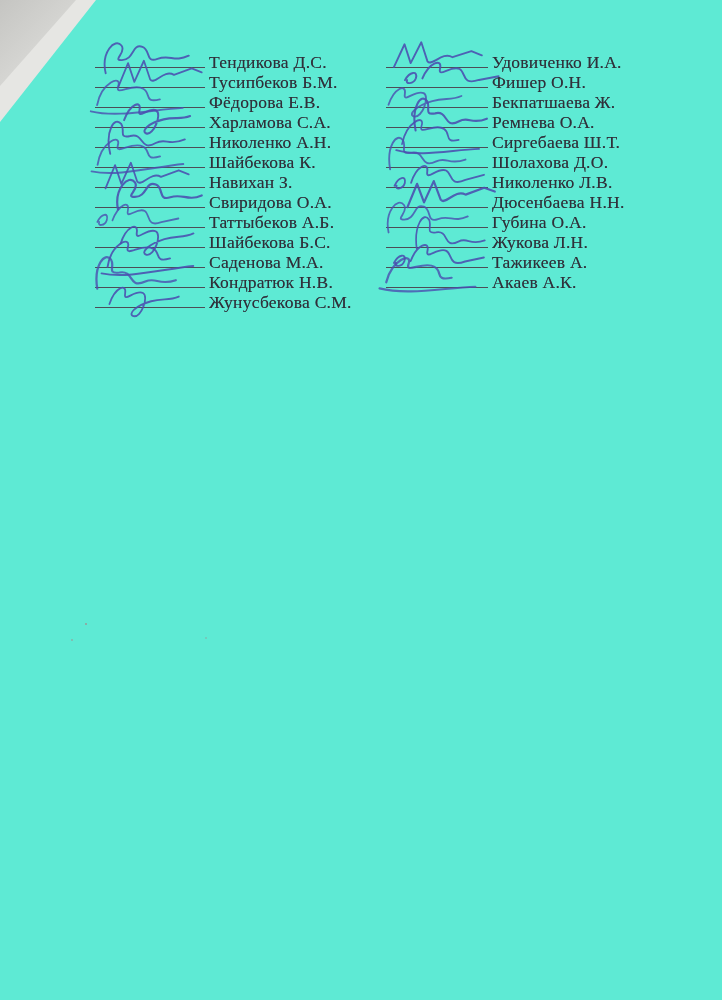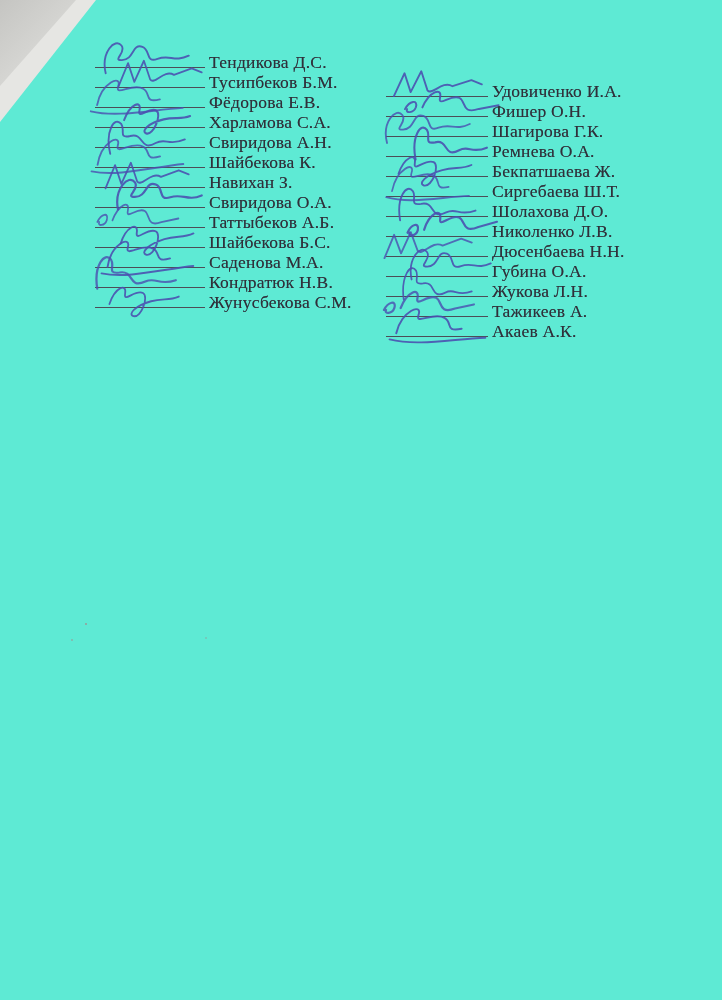--- a/index.html
+++ b/index.html
@@ -23,21 +23,21 @@
     clip-path:polygon(0 0,96px 0,0 122px);
   }
   .corner-fold{
     position:absolute;top:0;left:0;width:76px;height:86px;
     background:linear-gradient(135deg,#c5c5c2 0%,#d6d6d3 55%,#e0e0dd 100%);
     clip-path:polygon(0 0,76px 0,0 86px);
   }
   
   .col{position:absolute;top:52px;}
   .col-left{left:95px;}
-  .col-right{left:386px;margin-top:29px;}
+  .col-right{left:386px;}
   .row{
     display:flex;align-items:baseline;
     height:20px;position:relative;
   }
   .rule{
     display:inline-block;
     width:110px;height:0;
     border-bottom:1.3px solid #4d4d57;
   }
   .col-right .rule{width:102px;}
@@ -124,21 +124,21 @@
           <use href="#sg5"></use>
         </svg>
         <span class="rule"></span>
         <span class="name">Харламова С.А.</span>
       </div>
     <div class="row">
         <svg class="sig v6" viewBox="0 0 100 44">
           <use href="#sg6"></use>
         </svg>
         <span class="rule"></span>
-        <span class="name">Свиридова А.Н.</span>
+        <span class="name">Николенко А.Н.</span>
       </div>
     <div class="row">
         <svg class="sig v1" viewBox="0 0 100 44">
           <use href="#sg4"></use>
         </svg>
         <span class="rule"></span>
         <span class="name">Шайбекова К.</span>
       </div>
     <div class="row">
         <svg class="sig v3" viewBox="0 0 100 44">
@@ -200,73 +200,66 @@
         <span class="name">Удовиченко И.А.</span>
       </div>
     <div class="row">
         <svg class="sig v2" viewBox="0 0 100 44">
           <use href="#sg2"></use>
         </svg>
         <span class="rule"></span>
         <span class="name">Фишер О.Н.</span>
       </div>
     <div class="row">
+        <svg class="sig v1" viewBox="0 0 100 44">
+          <use href="#sg5"></use>
+        </svg>
+        <span class="rule"></span>
+        <span class="name">Бекпатшаева Ж.</span>
+      </div>
+    <div class="row">
+        <svg class="sig v3" viewBox="0 0 100 44">
+          <use href="#sg6"></use>
+        </svg>
+        <span class="rule"></span>
+        <span class="name">Ремнева О.А.</span>
+      </div>
+    <div class="row">
+        <svg class="sig v5" viewBox="0 0 100 44">
+          <use href="#sg4"></use>
+        </svg>
+        <span class="rule"></span>
+        <span class="name">Сиргебаева Ш.Т.</span>
+      </div>
+    <div class="row">
+        <svg class="sig v4" viewBox="0 0 100 44">
+          <use href="#sg6"></use>
+        </svg>
+        <span class="rule"></span>
+        <span class="name">Шолахова Д.О.</span>
+      </div>
+    <div class="row">
         <svg class="sig v6" viewBox="0 0 100 44">
+          <use href="#sg2"></use>
+        </svg>
+        <span class="rule"></span>
+        <span class="name">Николенко Л.В.</span>
+      </div>
+    <div class="row">
+        <svg class="sig v1" viewBox="0 0 100 44">
+          <use href="#sg3"></use>
+        </svg>
+        <span class="rule"></span>
+        <span class="name">Дюсенбаева Н.Н.</span>
+      </div>
+    <div class="row">
+        <svg class="sig v3" viewBox="0 0 100 44">
           <use href="#sg1"></use>
         </svg>
         <span class="rule"></span>
-        <span class="name">Шагирова Г.К.</span>
-      </div>
-    <div class="row">
-        <svg class="sig v3" viewBox="0 0 100 44">
-          <use href="#sg6"></use>
-        </svg>
-        <span class="rule"></span>
-        <span class="name">Ремнева О.А.</span>
-      </div>
-    <div class="row">
-        <svg class="sig v1" viewBox="0 0 100 44">
-          <use href="#sg5"></use>
-        </svg>
-        <span class="rule"></span>
-        <span class="name">Бекпатшаева Ж.</span>
-      </div>
-    <div class="row">
-        <svg class="sig v5" viewBox="0 0 100 44">
-          <use href="#sg4"></use>
-        </svg>
-        <span class="rule"></span>
-        <span class="name">Сиргебаева Ш.Т.</span>
-      </div>
-    <div class="row">
-        <svg class="sig v4" viewBox="0 0 100 44">
-          <use href="#sg6"></use>
-        </svg>
-        <span class="rule"></span>
-        <span class="name">Шолахова Д.О.</span>
-      </div>
-    <div class="row">
-        <svg class="sig v6" viewBox="0 0 100 44">
-          <use href="#sg2"></use>
-        </svg>
-        <span class="rule"></span>
-        <span class="name">Николенко Л.В.</span>
-      </div>
-    <div class="row">
-        <svg class="sig v1" viewBox="0 0 100 44">
-          <use href="#sg3"></use>
-        </svg>
-        <span class="rule"></span>
-        <span class="name">Дюсенбаева Н.Н.</span>
-      </div>
-    <div class="row">
-        <svg class="sig v3" viewBox="0 0 100 44">
-          <use href="#sg1"></use>
-        </svg>
-        <span class="rule"></span>
         <span class="name">Губина О.А.</span>
       </div>
     <div class="row">
         <svg class="sig v5" viewBox="0 0 100 44">
           <use href="#sg6"></use>
         </svg>
         <span class="rule"></span>
         <span class="name">Жукова Л.Н.</span>
       </div>
     <div class="row">

